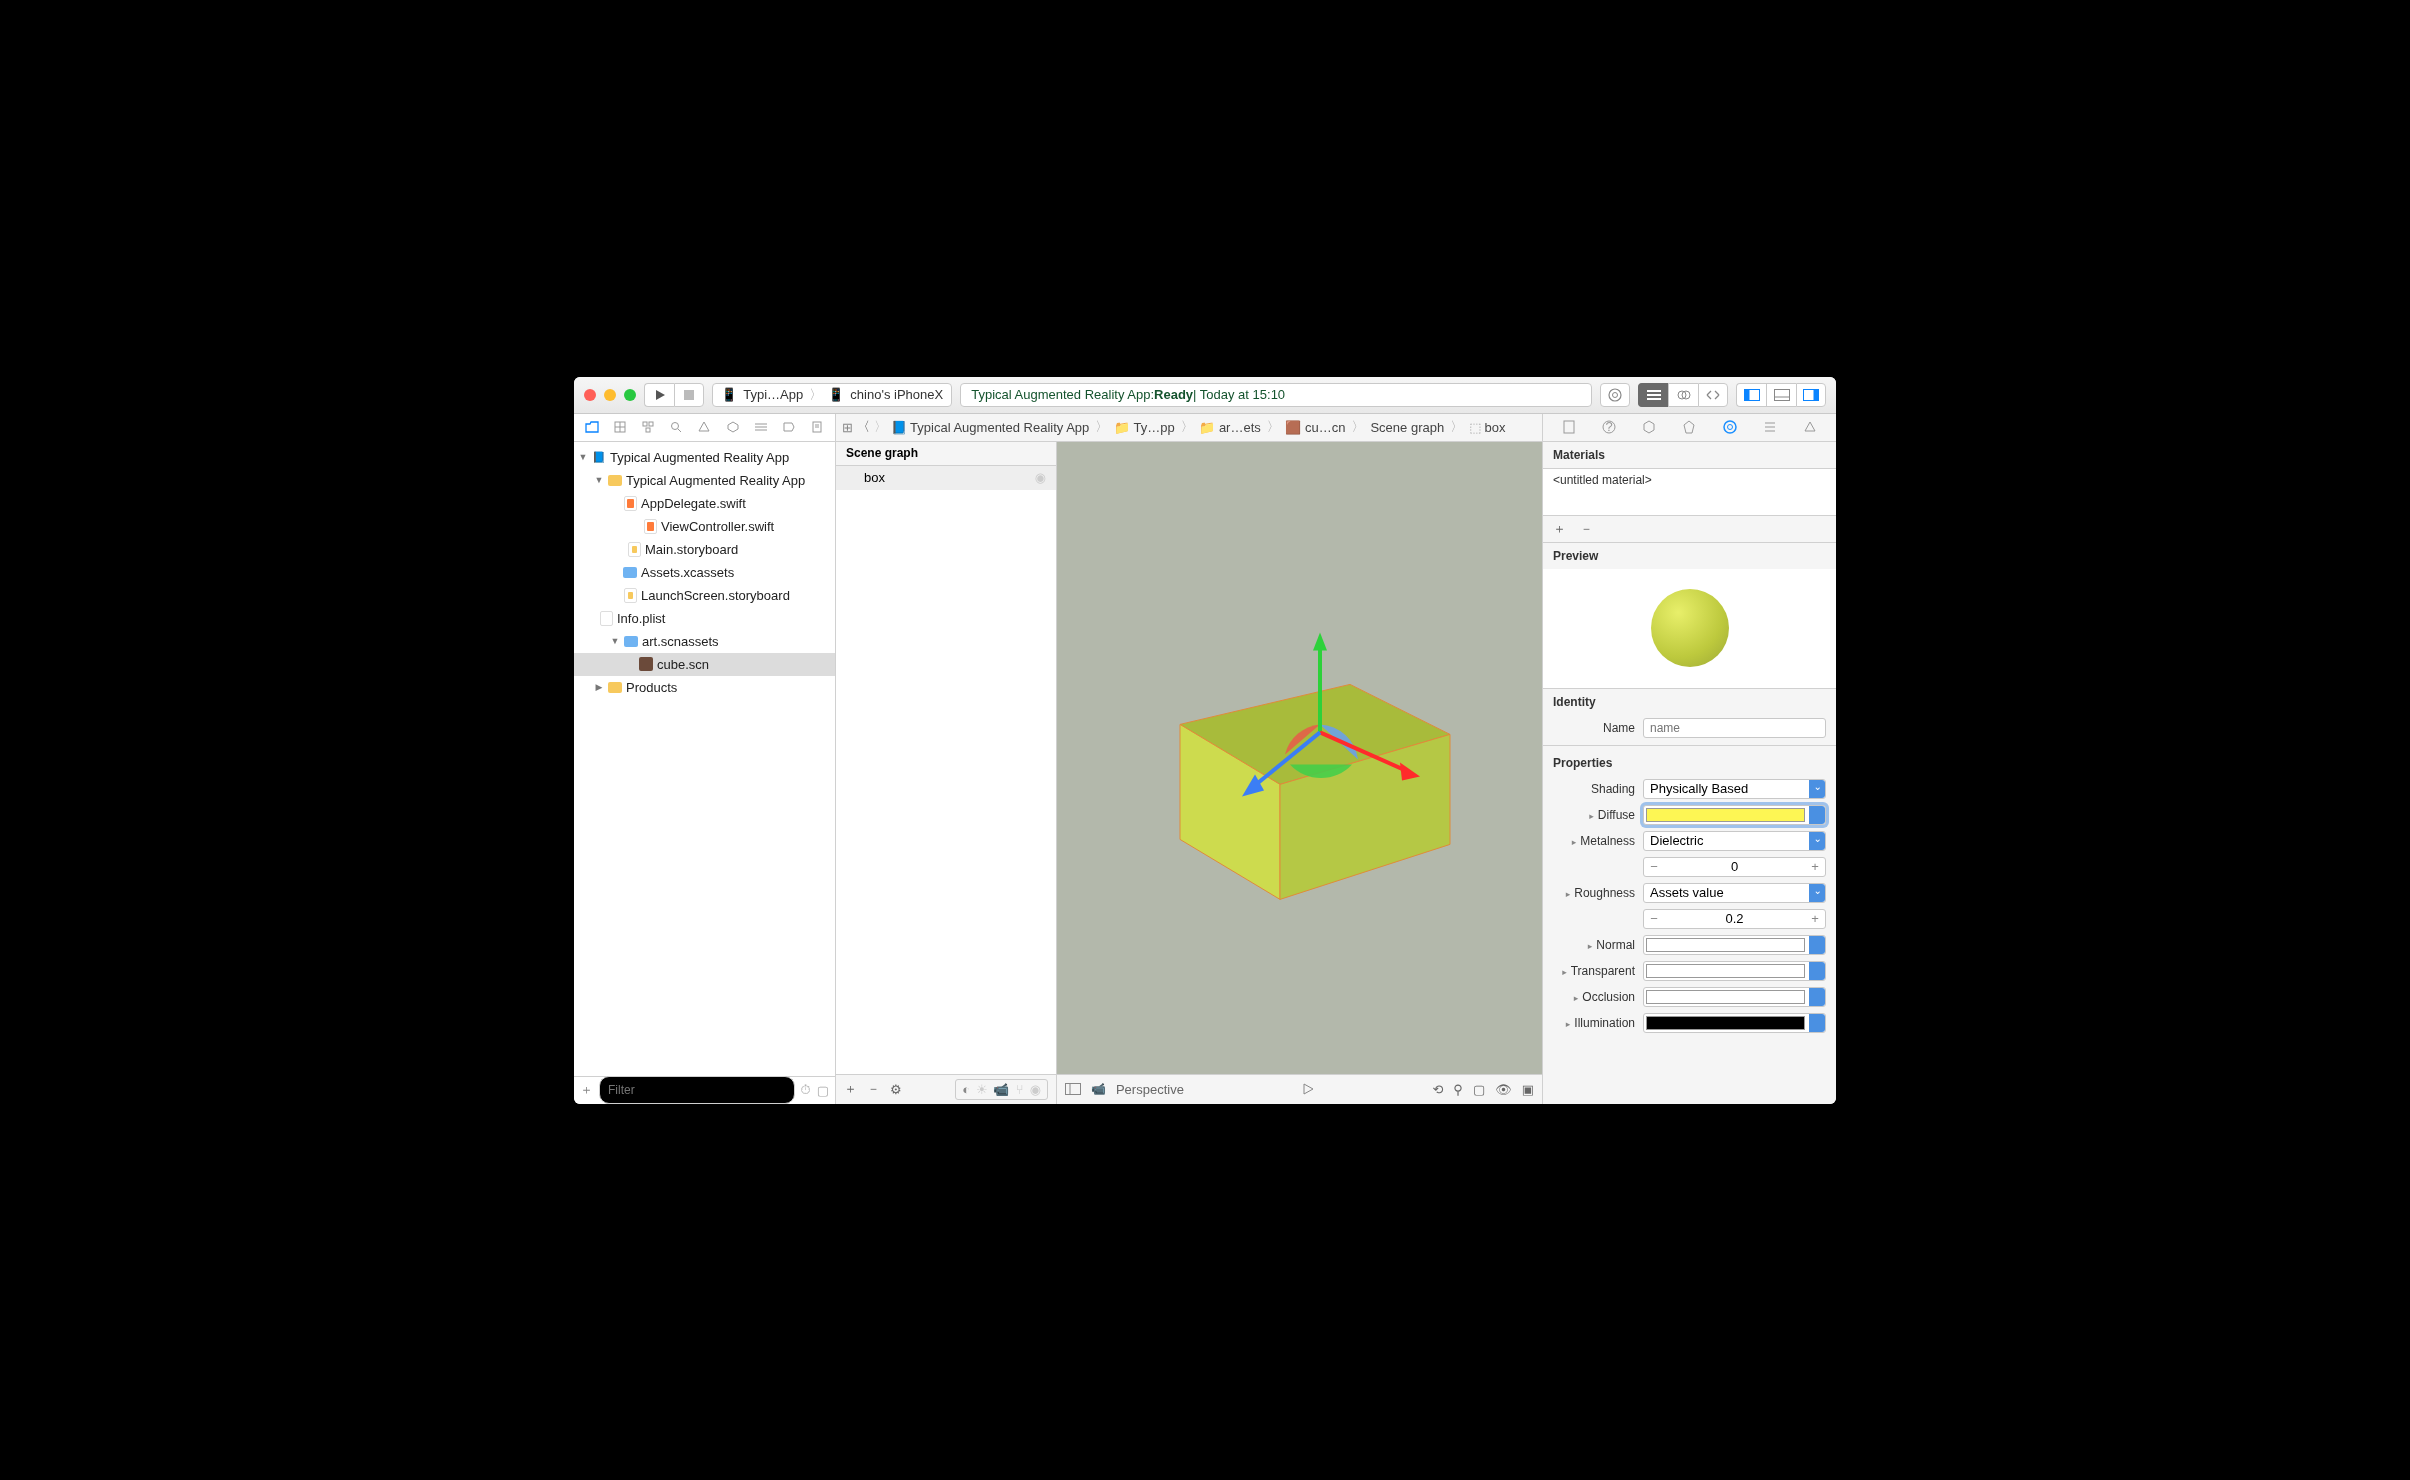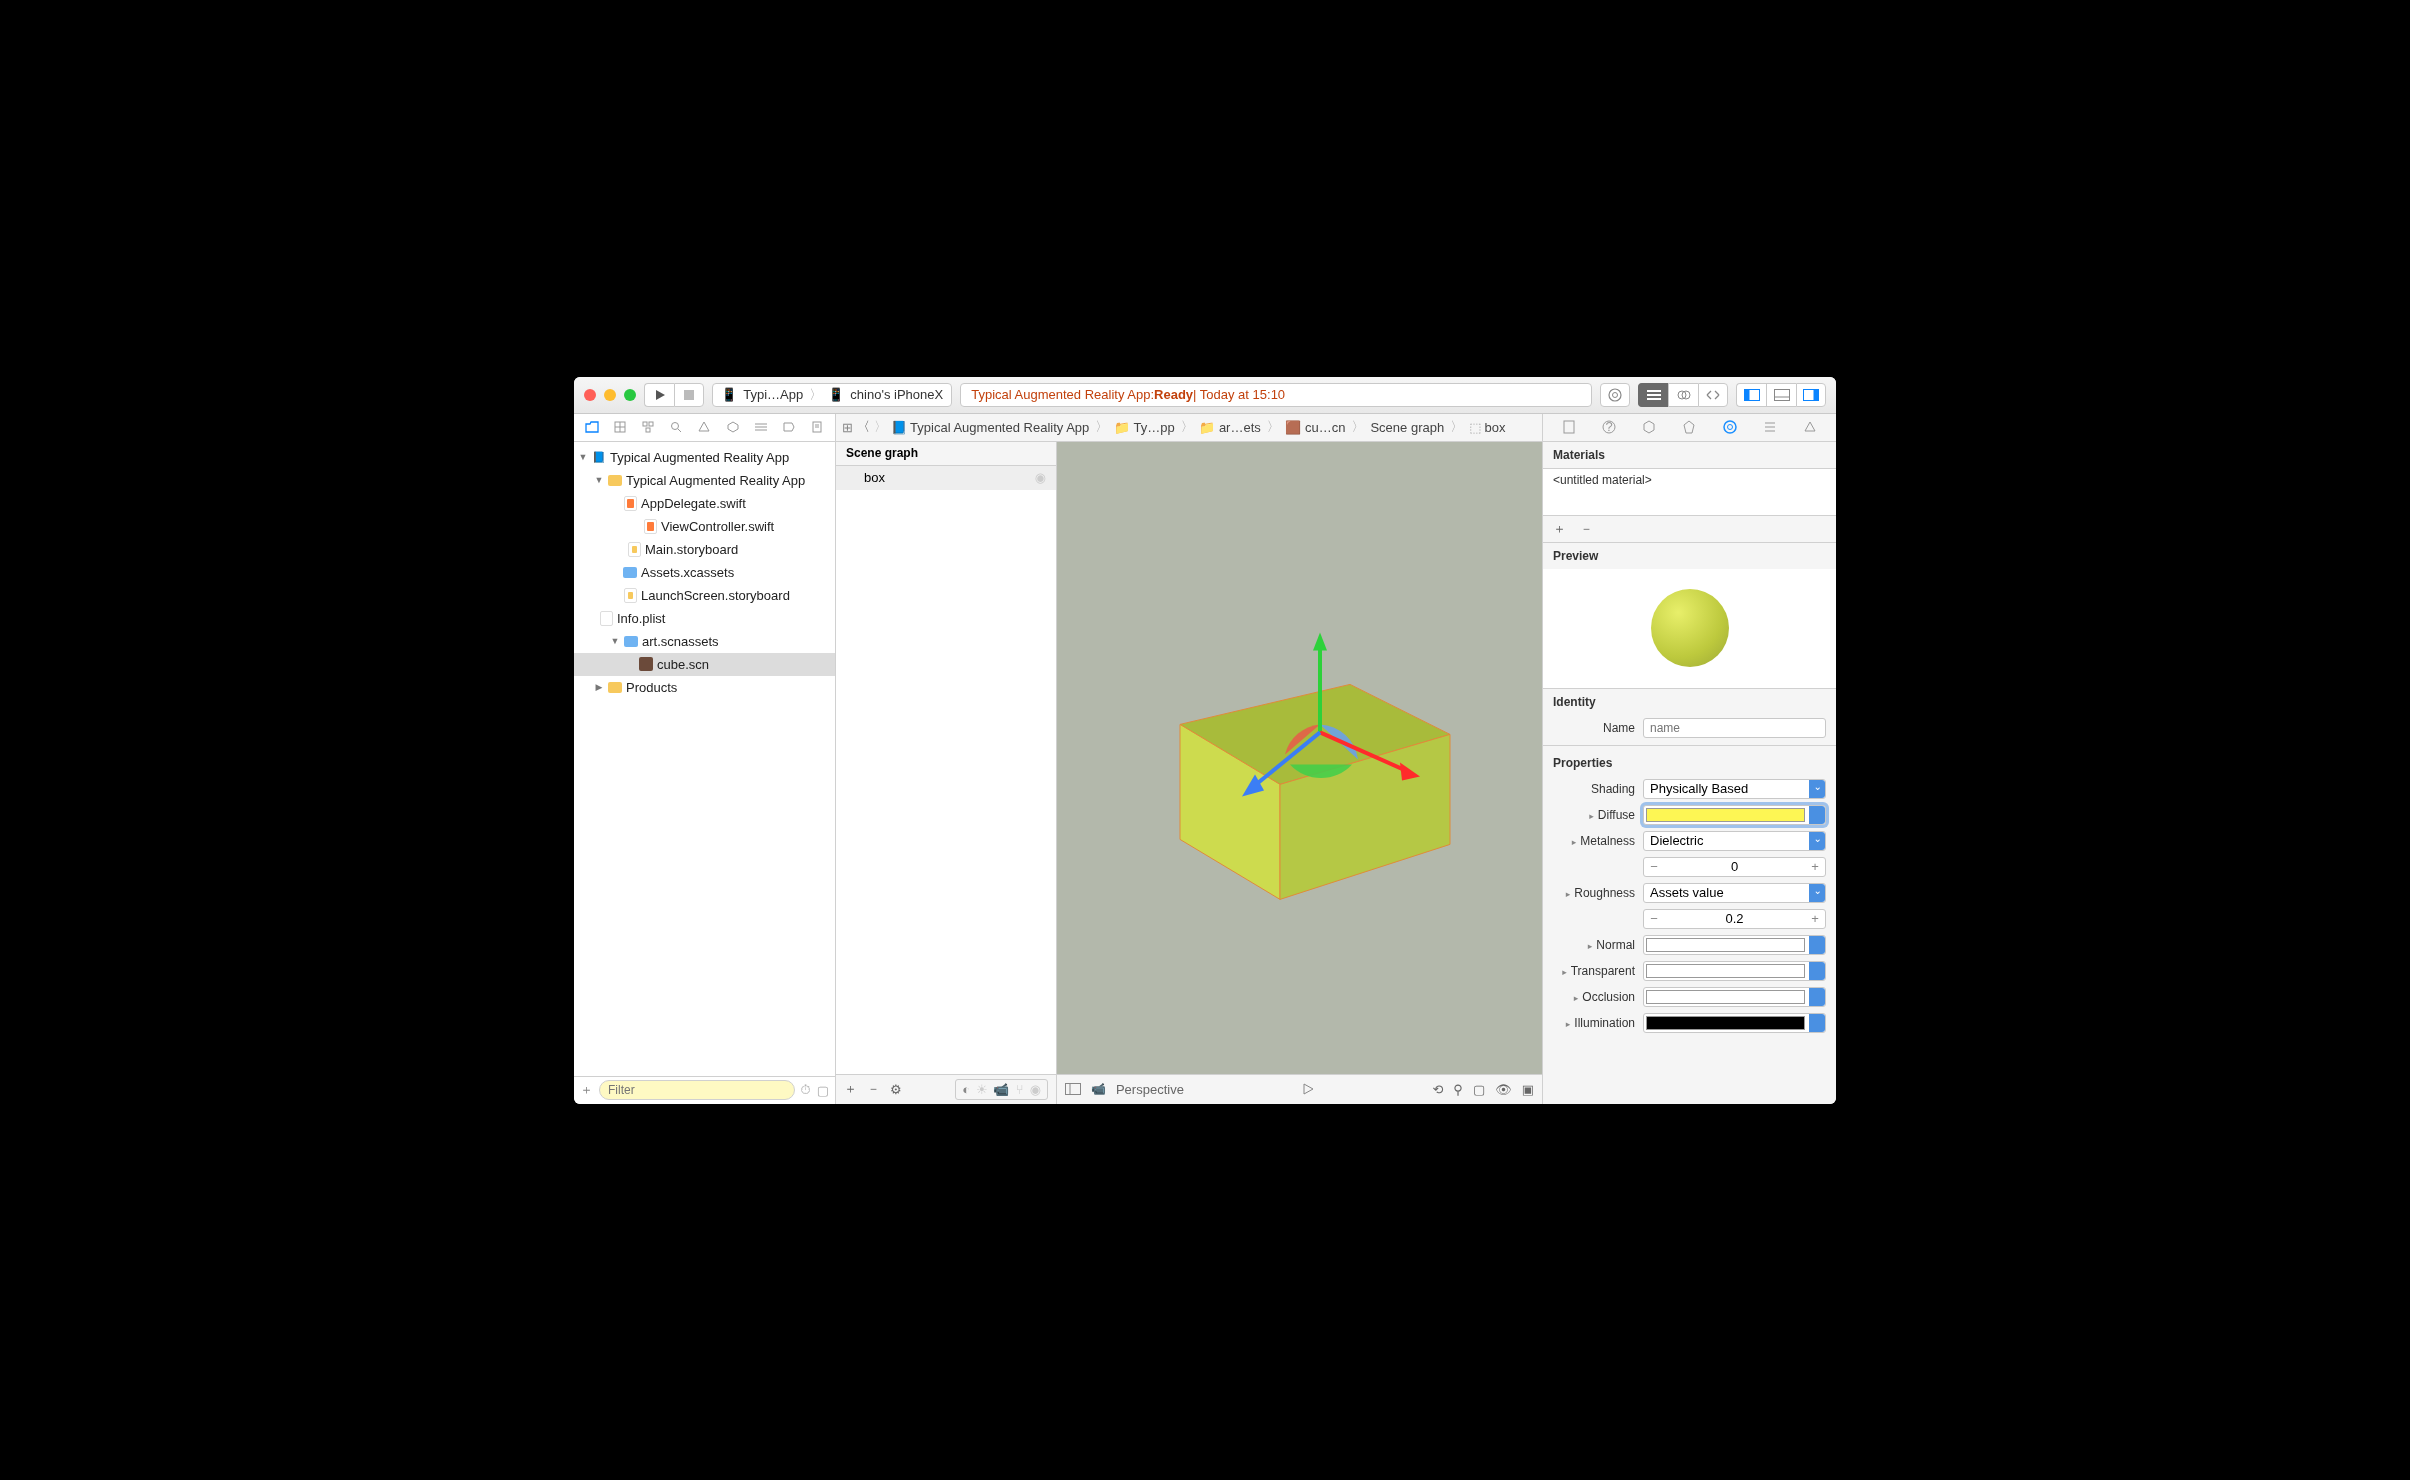--- a/index.html
+++ b/index.html
@@ -9,21 +9,21 @@
 .traffic { display: flex; gap: 8px; }
 .dot { width: 12px; height: 12px; border-radius: 50%; }
 .red { background: #ff5f57; } .yellow { background: #febc2e; } .green { background: #28c840; }
 .tb-btn { width: 30px; height: 24px; background: #fff; border: 1px solid #c9c9c9; border-radius: 4px; display: flex; align-items: center; justify-content: center; color: #555; }
 .seg { display: flex; }
 .seg .tb-btn { border-radius: 0; border-right: none; }
 .seg .tb-btn:first-child { border-radius: 4px 0 0 4px; }
 .seg .tb-btn:last-child { border-radius: 0 4px 4px 0; border-right: 1px solid #c9c9c9; }
 .scheme { height: 24px; background: #fff; border: 1px solid #c9c9c9; border-radius: 4px; display: flex; align-items: center; padding: 0 8px; gap: 6px; font-size: 12px; color: #333; }
 .scheme-sep { color: #aaa; }
-.status { flex: 1; height: 24px; background: #fff; border: 1px solid #c9c9c9; border-radius: 4px; display: flex; align-items: center; padding: 0 10px; font-size: 12px; color: #c2410c; }
+.status { flex: 1; height: 24px; background: #fff; border: 1px solid #c9c9c9; border-radius: 4px; display: flex; align-items: center; padding: 0 10px; font-size: 12px; color: #14532d; }
 .tb-btn.dark { background: #6a6a6a; color: #fff; border-color: #6a6a6a; }
 .body { flex: 1; display: flex; overflow: hidden; }
 .navigator { width: 262px; background: #fff; border-right: 1px solid #d0d0d0; display: flex; flex-direction: column; }
 .nav-tabs { height: 28px; border-bottom: 1px solid #d0d0d0; display: flex; align-items: center; justify-content: space-around; padding: 0 4px; }
 .nav-tabs span { color: #888; display: flex; align-items: center; justify-content: center; width: 20px; }
 .nav-tabs span.active { color: #0a84ff; }
 .tree { flex: 1; overflow: auto; padding: 4px 0; }
 .tree-row { display: flex; align-items: center; height: 23px; padding-left: 4px; gap: 3px; cursor: default; }
 .tree-row.selected { background: #dcdcdc; }
 .disclosure { width: 10px; color: #777; font-size: 9px; display: inline-flex; justify-content: center; }
@@ -32,21 +32,21 @@
 .icon-folder.yellowf { background: #f7c95d; }
 .icon-swift { background: #fff; border: 1px solid #ddd; border-radius: 2px; width: 13px; height: 15px; position: relative; }
 .icon-swift::after { content: ""; position: absolute; inset: 2px; background: #ff7b3a; border-radius: 1px; }
 .icon-sb { background: #fff; border: 1px solid #ddd; border-radius: 2px; width: 13px; height: 15px; position: relative; }
 .icon-sb::after { content: ""; position: absolute; inset: 3px; background: #f7c95d; border-radius: 1px; }
 .icon-plist { background: #fff; border: 1px solid #ddd; border-radius: 2px; width: 13px; height: 15px; }
 .icon-scn { background: #6b4a3a; border-radius: 2px; width: 14px; height: 14px; }
 .icon-proj { color: #5aa0e6; }
 .tree-label { font-size: 13px; color: #222; }
 .nav-footer { height: 28px; border-top: 1px solid #d0d0d0; display: flex; align-items: center; padding: 0 6px; gap: 6px; }
-.filter-input { flex: 1; height: 20px; border: 1px solid #d0d0d0; border-radius: 10px; padding: 0 8px; font-size: 12px; color: #888; background: #fef9c3; }
+.filter-input { flex: 1; height: 28px; border: 1px solid #d0d0d0; border-radius: 10px; padding: 0 8px; font-size: 12px; color: #888; background: #000000; }
 .editor { flex: 1; display: flex; flex-direction: column; background: #fff; }
 .jump-bar { height: 28px; border-bottom: 1px solid #d0d0d0; background: #f5f5f5; display: flex; align-items: center; padding: 0 6px; gap: 4px; font-size: 12px; color: #444; }
 .jump-bar .jb-item { display: flex; align-items: center; gap: 3px; }
 .jump-bar .chev { color: #aaa; margin: 0 2px; }
 .editor-body { flex: 1; display: flex; }
 .scene-tree { width: 221px; border-right: 1px solid #d0d0d0; display: flex; flex-direction: column; }
 .scene-tree-header { height: 24px; background: #f5f5f5; border-bottom: 1px solid #d0d0d0; display: flex; align-items: center; padding: 0 10px; font-weight: 600; font-size: 12px; }
 .scene-tree-body { flex: 1; }
 .scene-row { height: 24px; background: #eee; display: flex; align-items: center; padding: 0 10px 0 28px; font-size: 12px; justify-content: space-between; }
 .viewport { flex: 1; background: #b3b8ab; position: relative; display: flex; flex-direction: column; }

